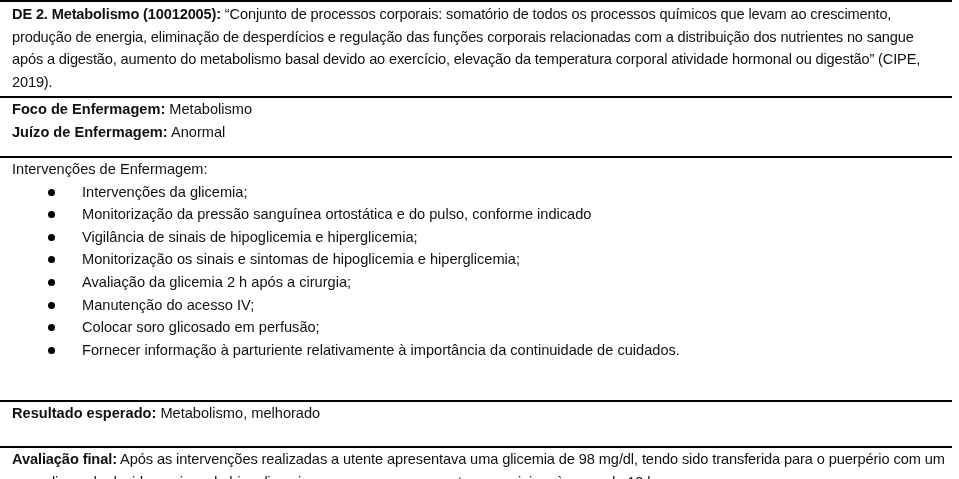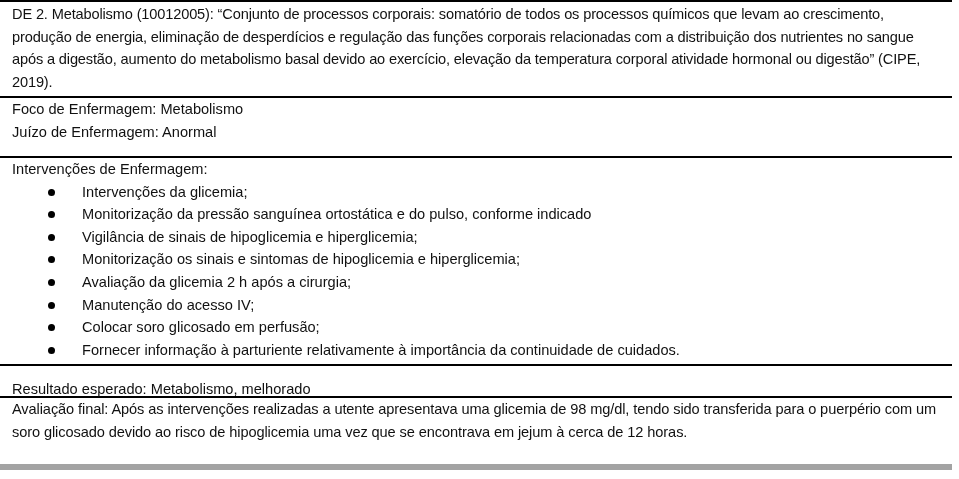--- a/index.html
+++ b/index.html
@@ -12,24 +12,24 @@
   .doc-table { position: absolute; left: 0; top: 0; width: 952px; }
   .row {
     border-top: 2px solid #000000;
     padding: 0 6px 0 12px;
     box-sizing: border-box;
     line-height: 22.6px;
   }
   .row.last { border-bottom: 6px solid #a3a3a3; }
   .row.r1 { height: 96px; padding-top: 1px; letter-spacing: -0.15px; }
   .row.r2 { height: 60px; padding-top: 0px; }
-  .row.r3 { height: 208px; padding-top: 0px; }
-  .row.r4 { height: 32px; padding-top: 12px; }
+  .row.r3 { height: 244px; padding-top: 0px; }
+  .row.r4 { height: 46px; padding-top: 0px; }
   .row.r5 { height: 74px; padding-top: 0px; letter-spacing: -0.1px; }
-  b { font-weight: normal; }
+  b { font-weight: bold; }
   ul.bullets { list-style: none; margin: 0; padding: 0; }
   ul.bullets li { position: relative; padding-left: 70px; }
   .bullet {
     position: absolute; left: 36px; top: 8px;
     width: 7px; height: 7px; border-radius: 50%; background: #000;
   }
 </style>
 </head>
 <body>
 

